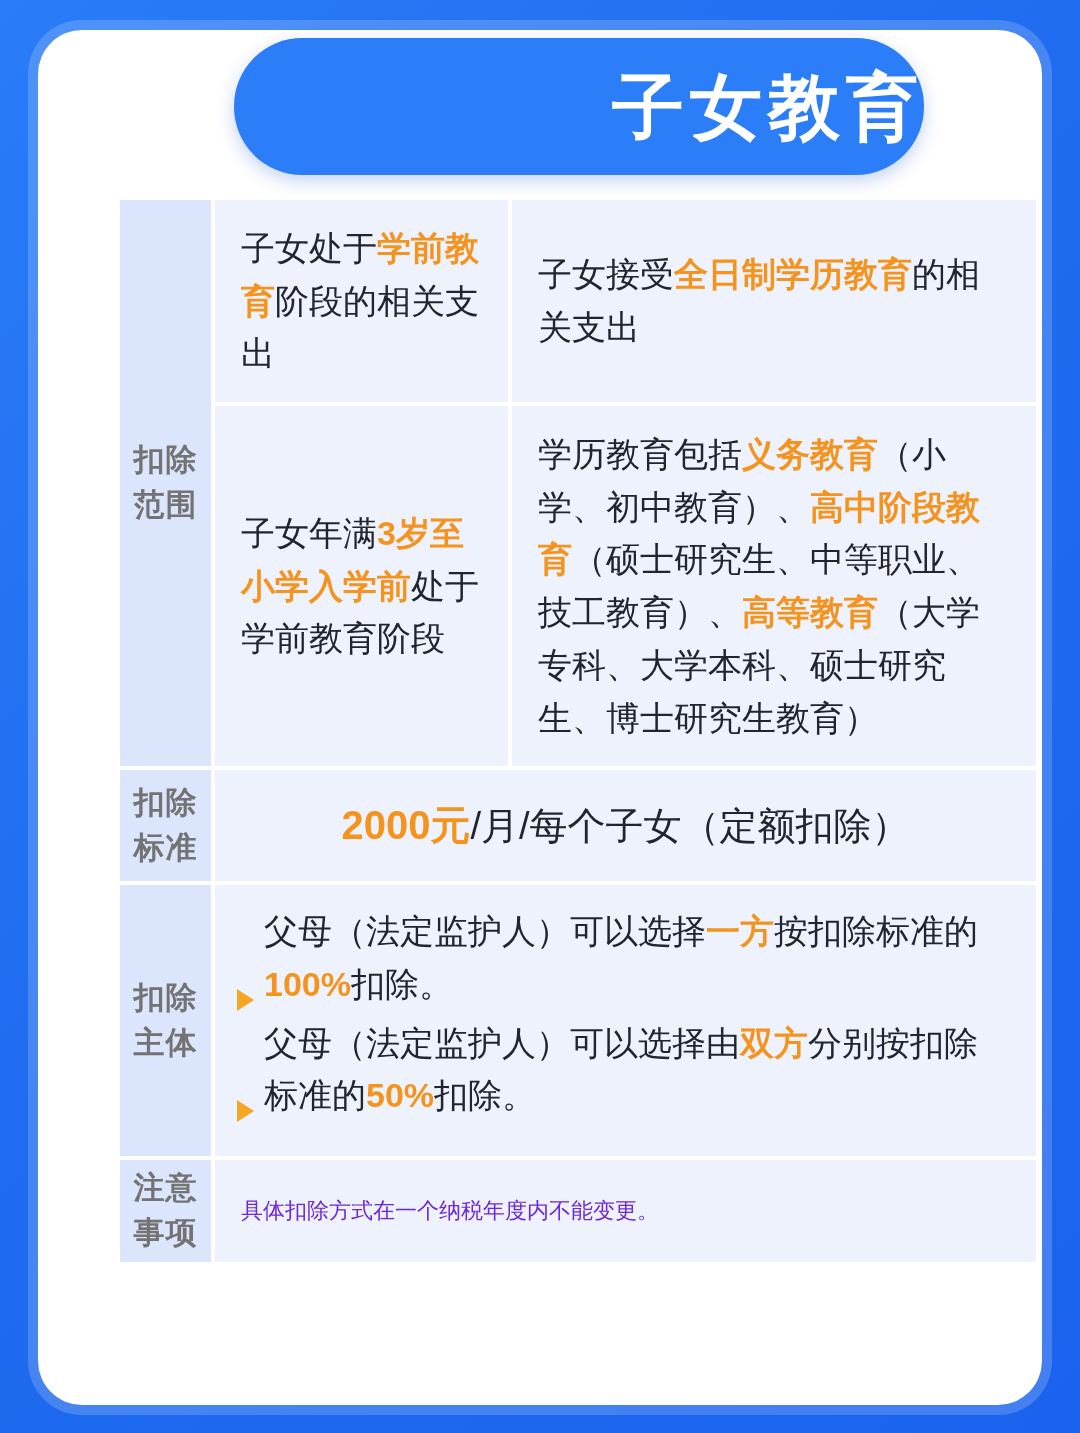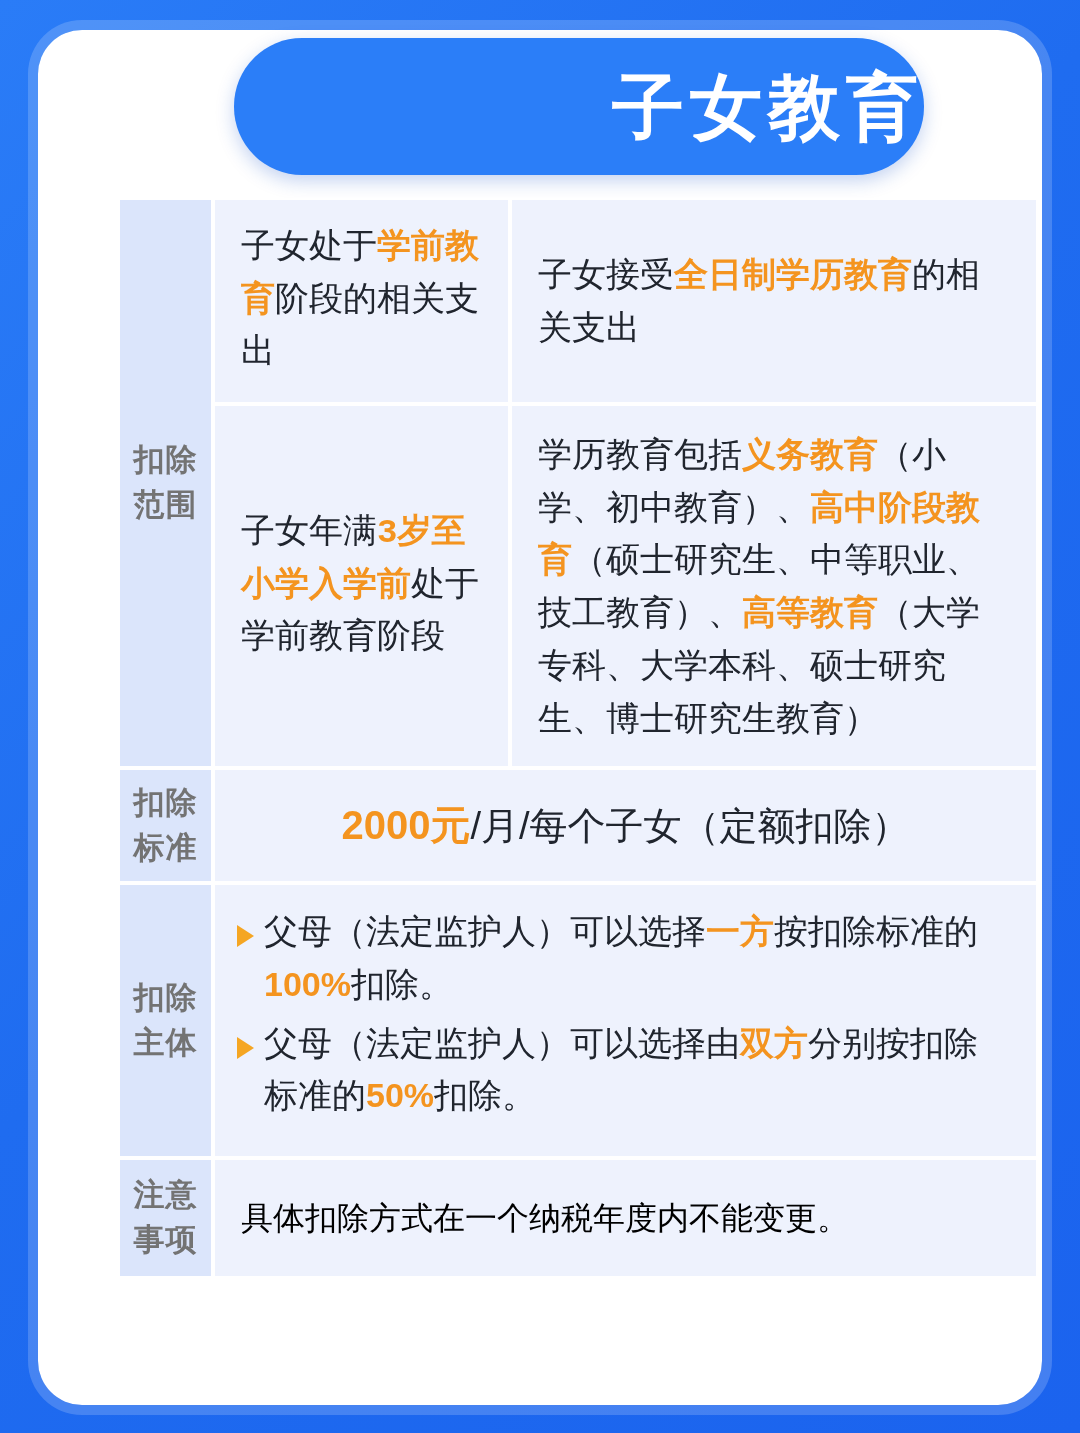--- a/index.html
+++ b/index.html
@@ -77,21 +77,20 @@
   }
   .cell {
     background: #eef2fd;
     color: #20252e;
     font-size: 34px;
     line-height: 1.55;
     padding: 22px 26px;
   }
   .cell-left {
     width: 297px;
-    font-family: Liberation Mono, monospace;
   }
   .hl {
     color: #f4941f;
     font-weight: bold;
   }
   .std-cell {
     background: #eef2fd;
     font-size: 38px;
     text-align: center;
     padding: 28px 10px;
@@ -102,39 +101,39 @@
   }
   .bullets {
     background: #eef2fd;
     padding: 20px 26px 22px 22px;
     color: #20252e;
     font-size: 34px;
     line-height: 1.55;
   }
   .bullet-row {
     display: flex;
-    align-items: flex-start;
+    align-items: flex-end;
     margin-bottom: 6px;
   }
   .bullet-row:last-child { margin-bottom: 12px; }
   .tri {
     flex: 0 0 auto;
     width: 0;
     height: 0;
     border-left: 17px solid #f5a623;
     border-top: 11px solid transparent;
     border-bottom: 11px solid transparent;
     margin-top: 20px;
     margin-right: 10px;
   }
   .bullet-text { flex: 1 1 auto; }
   .note-cell {
     background: #eef2fd;
-    font-size: 32px;
-    color: #000000;
+    font-size: 22px;
+    color: #6d28d9;
     padding: 34px 26px;
     line-height: 1.5;
   }
   .glow {
     position: absolute;
     inset: 0;
     border-radius: 44px;
     box-shadow: 0 0 0 10px rgba(255,255,255,0.18);
     pointer-events: none;
   }

